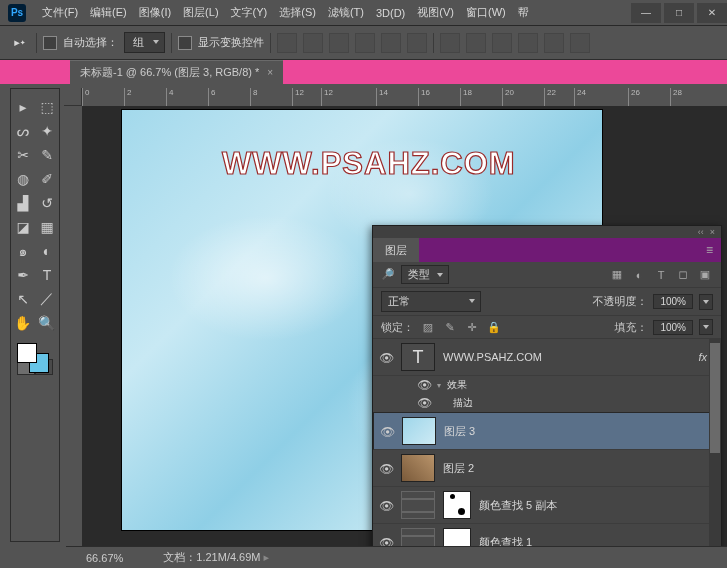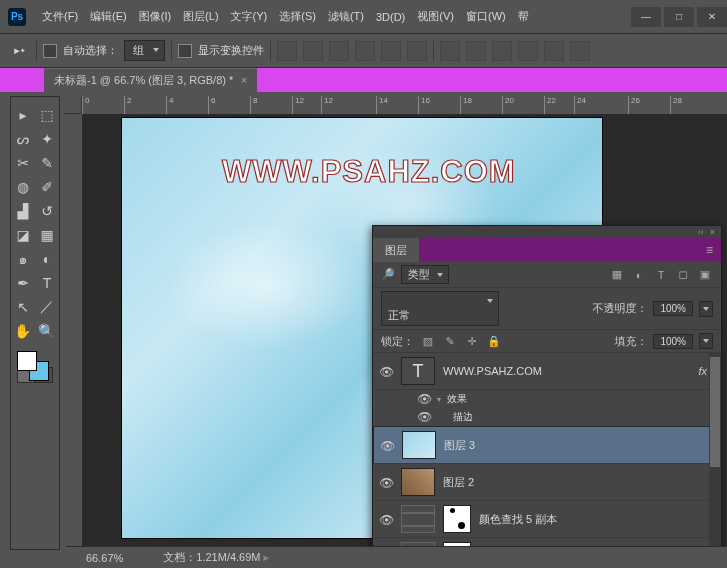--- a/index.html
+++ b/index.html
@@ -1,35 +1,35 @@
 <!DOCTYPE html>
 <html><head>
 <meta charset="utf-8">
 <style>
 * { margin: 0; padding: 0; box-sizing: border-box; font-family: "Microsoft YaHei", Arial, sans-serif; }
 body { width: 727px; height: 568px; background: #535353; overflow: hidden; font-size: 11px; color: #d8d8d8; position: relative; }
 
 
-.titlebar { height: 34px; background: #535353; display: flex; align-items: center; padding-left: 8px; border-bottom: 1px solid #282828; }
+.titlebar { height: 26px; background: #535353; display: flex; align-items: center; padding-left: 8px; border-bottom: 1px solid #282828; }
 .titlebar .ps-logo { width: 18px; height: 18px; background: #001e36; border-radius: 3px; color: #31a8ff; font-weight: bold; font-size: 10px; display: flex; align-items: center; justify-content: center; margin-right: 10px; }
 .titlebar .menu-item { padding: 16px 6px; cursor: pointer; }
 .titlebar .spacer { flex: 1; }
 .titlebar .win-btn { width: 30px; height: 20px; background: #424242; color: #ccc; display: flex; align-items: center; justify-content: center; margin-left: 3px; font-size: 10px; cursor: pointer; }
 
 
 .optionsbar { height: 34px; background: #535353; border-bottom: 1px solid #2c2c2c; display: flex; align-items: center; padding: 0 10px; gap: 6px; }
 .optionsbar .arrow-ic { width: 20px; height: 20px; display: flex; align-items: center; justify-content: center; }
 .divv { width: 1px; height: 20px; background: #3a3a3a; }
 .chk { width: 14px; height: 14px; border: 1px solid #8a8a8a; background: #3f3f3f; }
 .sel { background: #3f3f3f; border: 1px solid #282828; padding: 2px 20px 2px 8px; position: relative; }
 .sel::after { content: ""; position: absolute; right: 5px; top: 7px; border-left: 3px solid transparent; border-right: 3px solid transparent; border-top: 4px solid #bbb; }
 .opt-icon { width: 20px; height: 20px; border: 1px solid #3a3a3a; background: #4a4a4a; opacity: .55; }
 
 
-.doctab-row { height: 24px; background: #d946ef; display: flex; align-items: flex-end; padding-left: 44px; }
+.doctab-row { height: 24px; background: #ec4899; display: flex; align-items: flex-end; padding-left: 70px; }
 .doctab { background: #535353; padding: 4px 10px; border-top: 1px solid #6a6a6a; font-size: 11px; color: #cccccc; display: flex; align-items: center; gap: 8px; }
 .doctab .x { font-size: 10px; color: #aaa; }
 
 .workspace { position: relative; height: calc(568px - 26px - 34px - 24px - 22px); display: flex; }
 
 
 .tools { width: 50px; background: #535353; border: 1px solid #2c2c2c; margin: 4px 4px 4px 10px; display: grid; grid-template-columns: 1fr 1fr; grid-auto-rows: 24px; gap: 0; align-content: start; padding-top: 6px; }
 .tools .t { display: flex; align-items: center; justify-content: center; color: #ccc; font-size: 14px; cursor: pointer; }
 .tools .swatches { grid-column: 1 / span 2; height: 40px; position: relative; margin-top: 4px; }
 .tools .sw-fg { position: absolute; left: 6px; top: 4px; width: 20px; height: 20px; background: #fff; border: 1px solid #000; z-index: 2; }
@@ -213,21 +213,21 @@
     <span>🔎</span>
     <div class="sel" style="padding:1px 18px 1px 6px">类型</div>
     <span style="flex:1"></span>
     <div class="mini-ic">▦</div>
     <div class="mini-ic">◐</div>
     <div class="mini-ic">T</div>
     <div class="mini-ic">◻</div>
     <div class="mini-ic">▣</div>
   </div>
   <div class="row">
-    <div class="sel" style="width:118px;padding:16px 18px 2px 6px">正常</div>
+    <div class="sel" style="width:100px;padding:2px 18px 2px 6px">正常</div>
     <span style="flex:1"></span>
     <span class="lbl">不透明度：</span>
     <span class="val">100%</span>
     <div class="dd"></div>
   </div>
   <div class="row">
     <span class="lbl">锁定：</span>
     <div class="mini-ic">▨</div>
     <div class="mini-ic">✎</div>
     <div class="mini-ic">✛</div>

